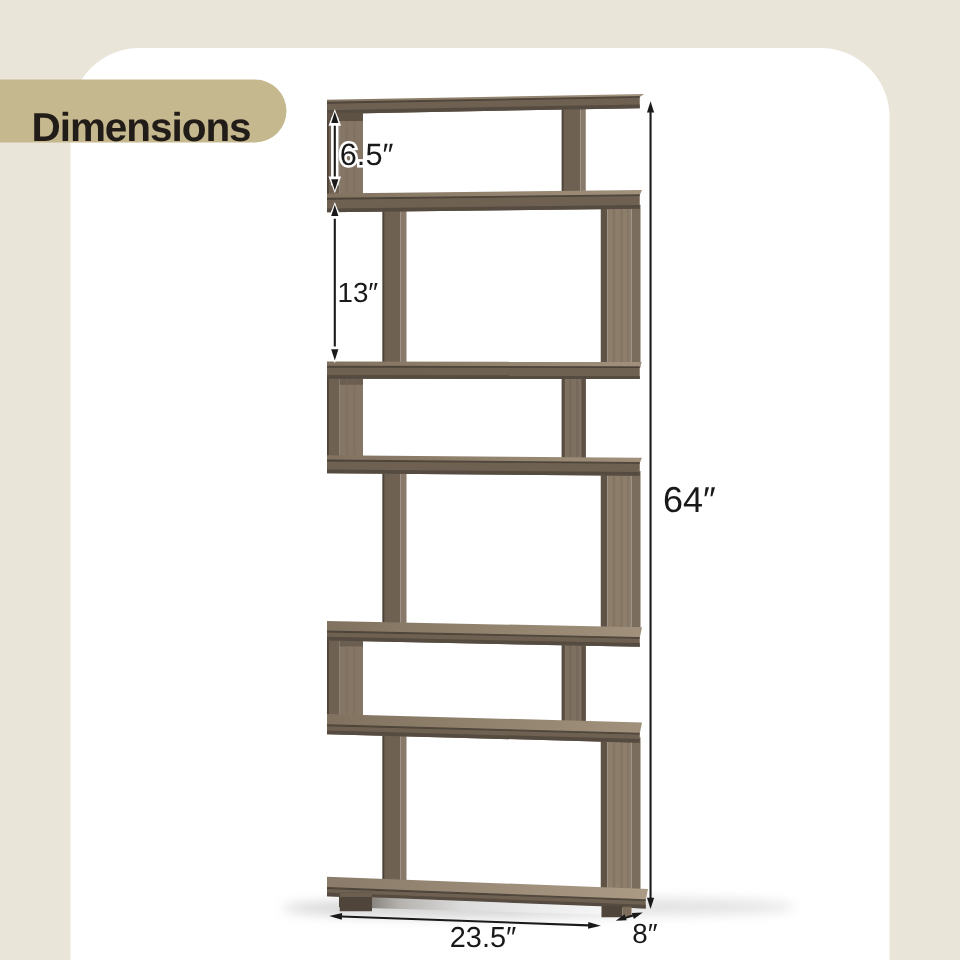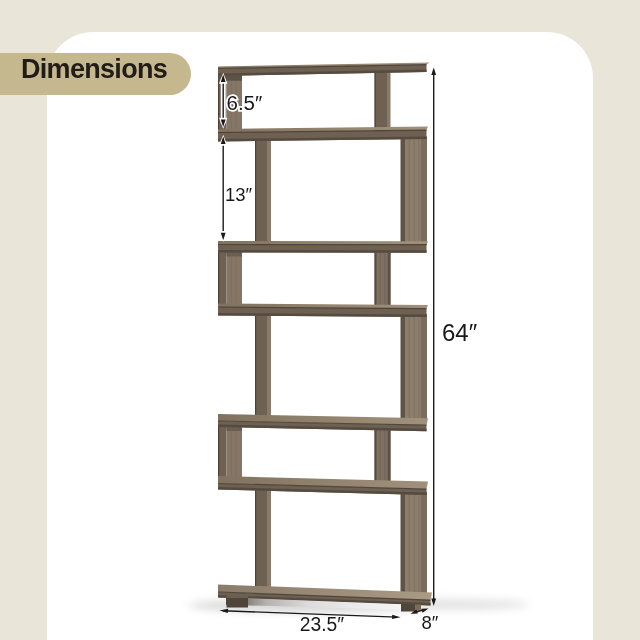--- a/index.html
+++ b/index.html
@@ -2,21 +2,21 @@
 <html><head>
 <meta charset="utf-8">
 <style>
   html,body { margin:0; padding:0; }
   body { width:640px; height:640px; background:#eae5d9; overflow:hidden;
          font-family:"Liberation Sans", sans-serif; position:relative; }
   .card { position:absolute; left:47px; top:32px; width:546px; height:640px;
           background:#ffffff; border-radius:46px 46px 0 0; }
   .badge { position:absolute; left:0; top:53px; width:191px; height:42px;
            background:#c6b88e; border-radius:0 21px 21px 0; }
-  .badge span { position:absolute; left:21px; top:1px; font-size:27px; font-weight:bold;
+  .badge span { position:absolute; left:21px; top:17px; font-size:27px; font-weight:bold;
                 color:#211c18; letter-spacing:-0.7px; }
   svg.main { position:absolute; left:0; top:0; }
 </style>
 </head>
 <body>
 
 <div class="card"></div>
 
 <div class="badge">
     <span>Dimensions</span>

